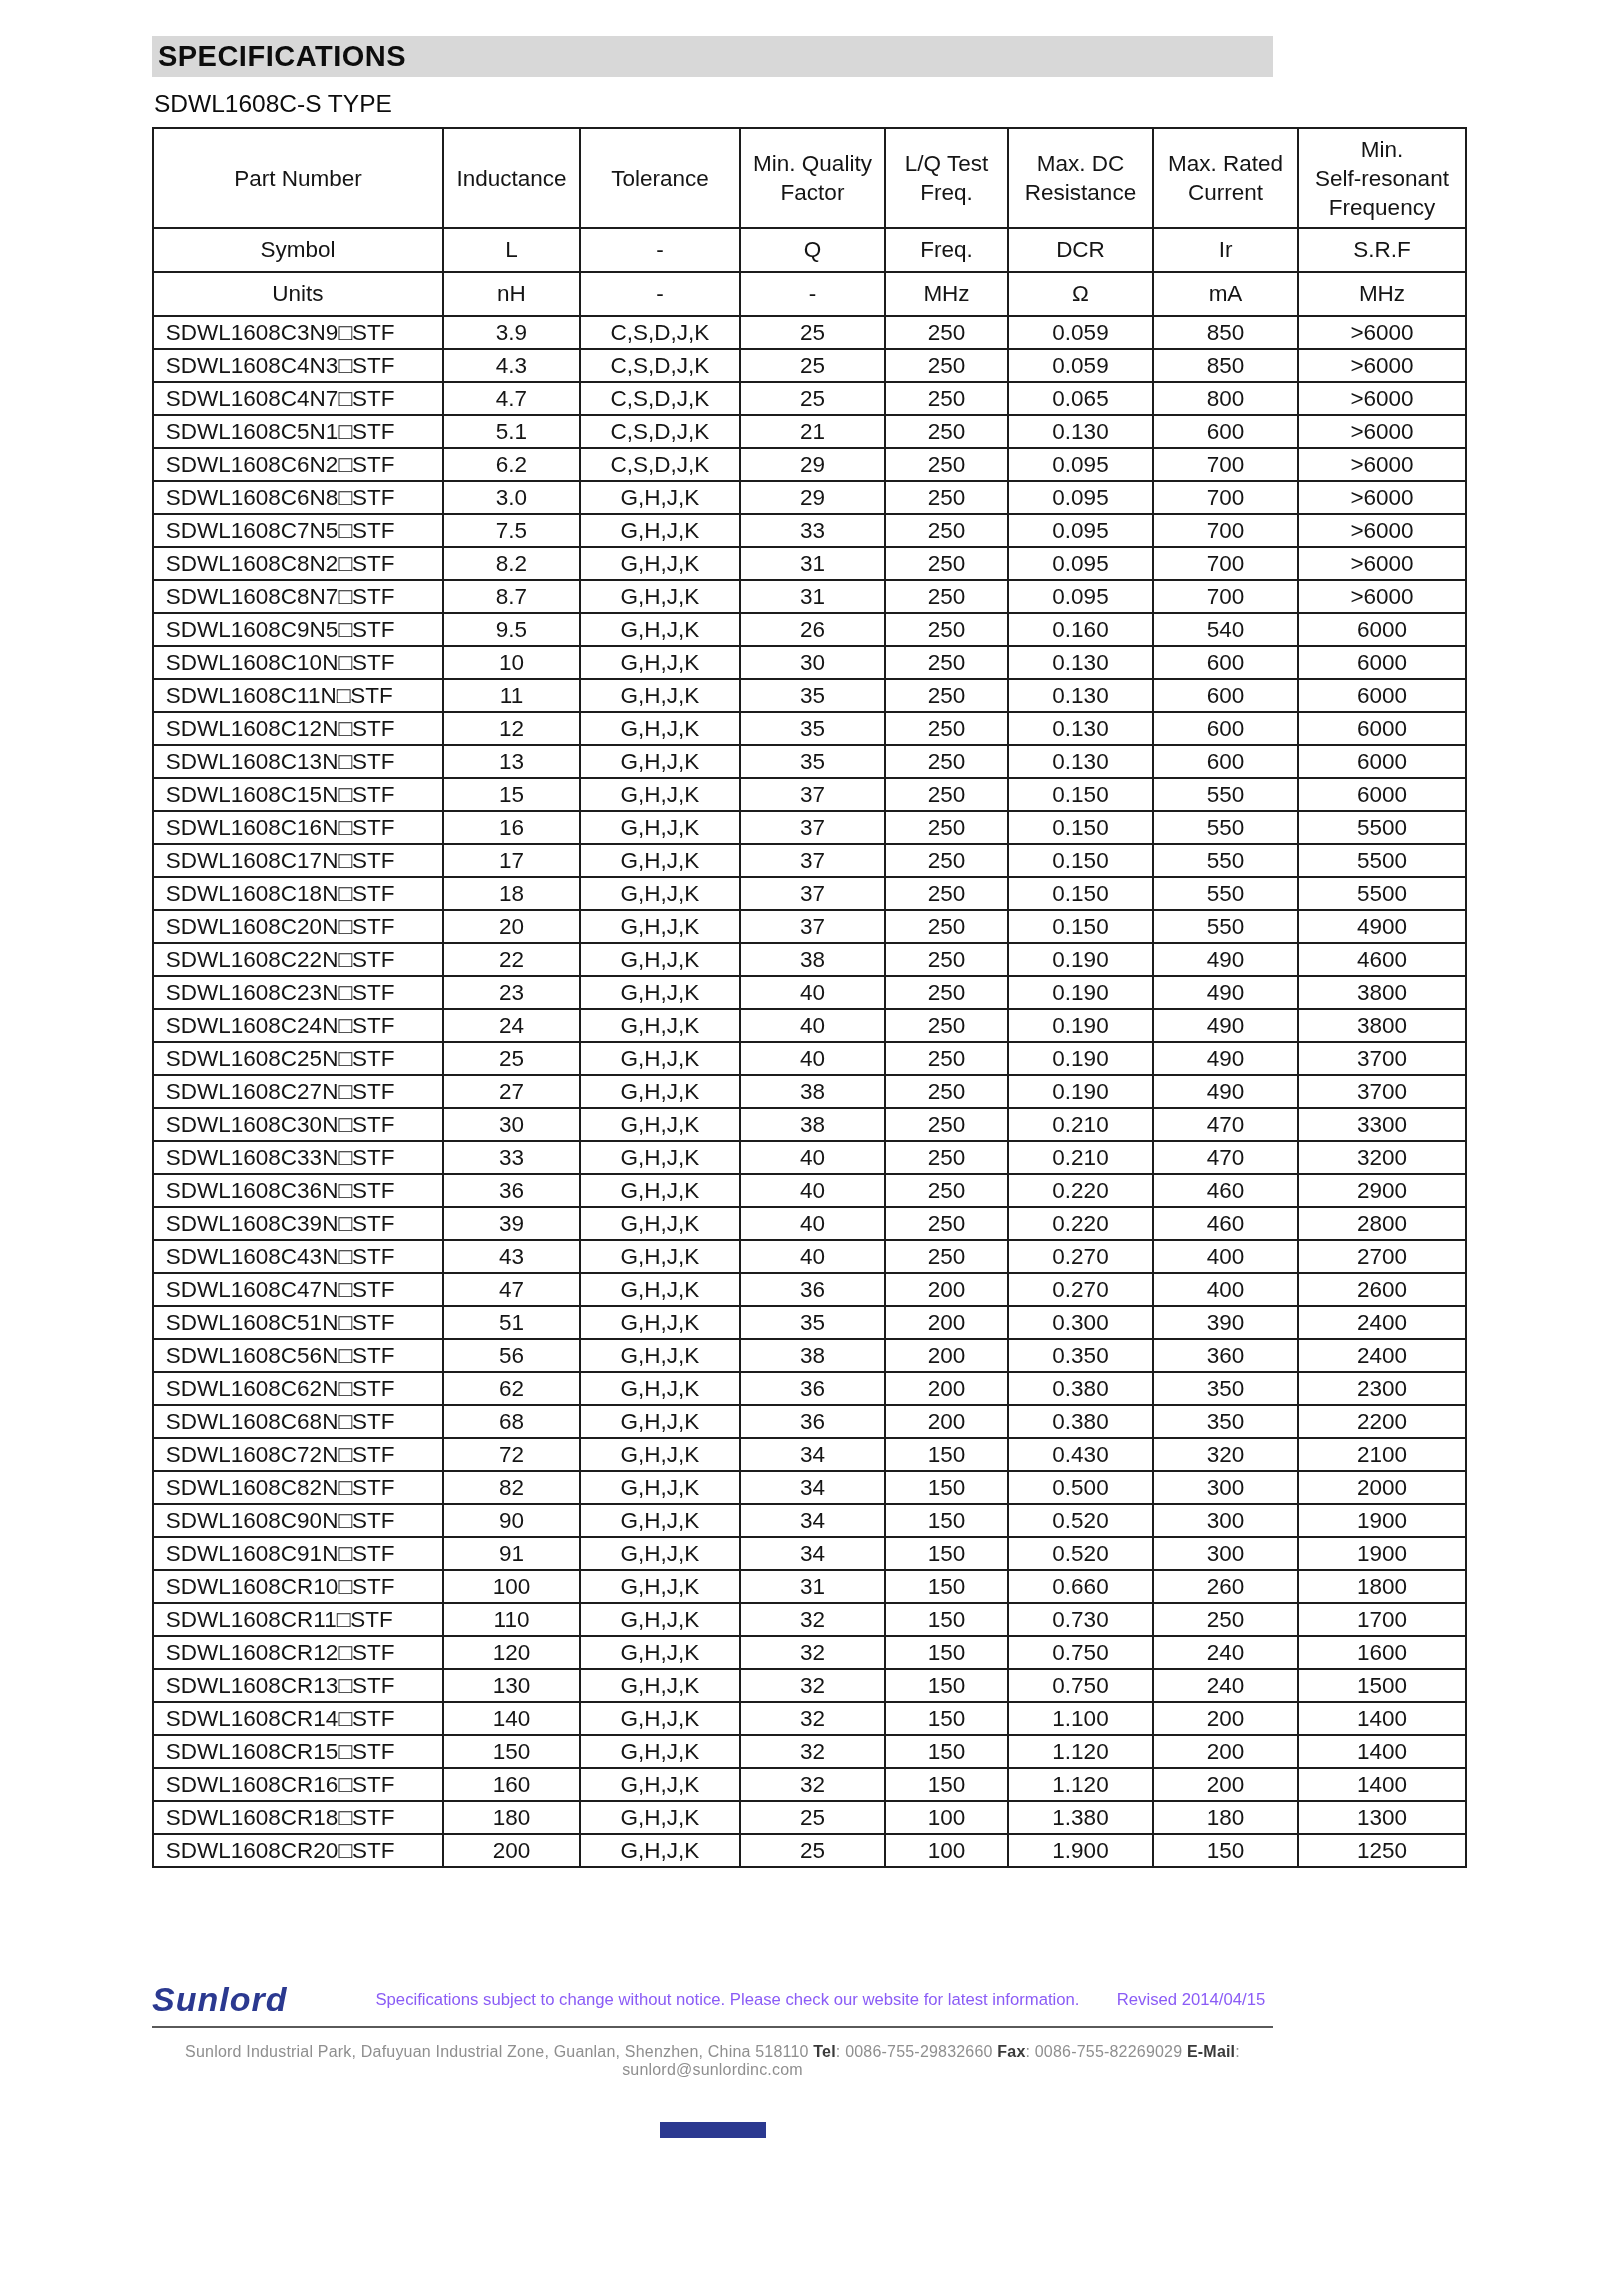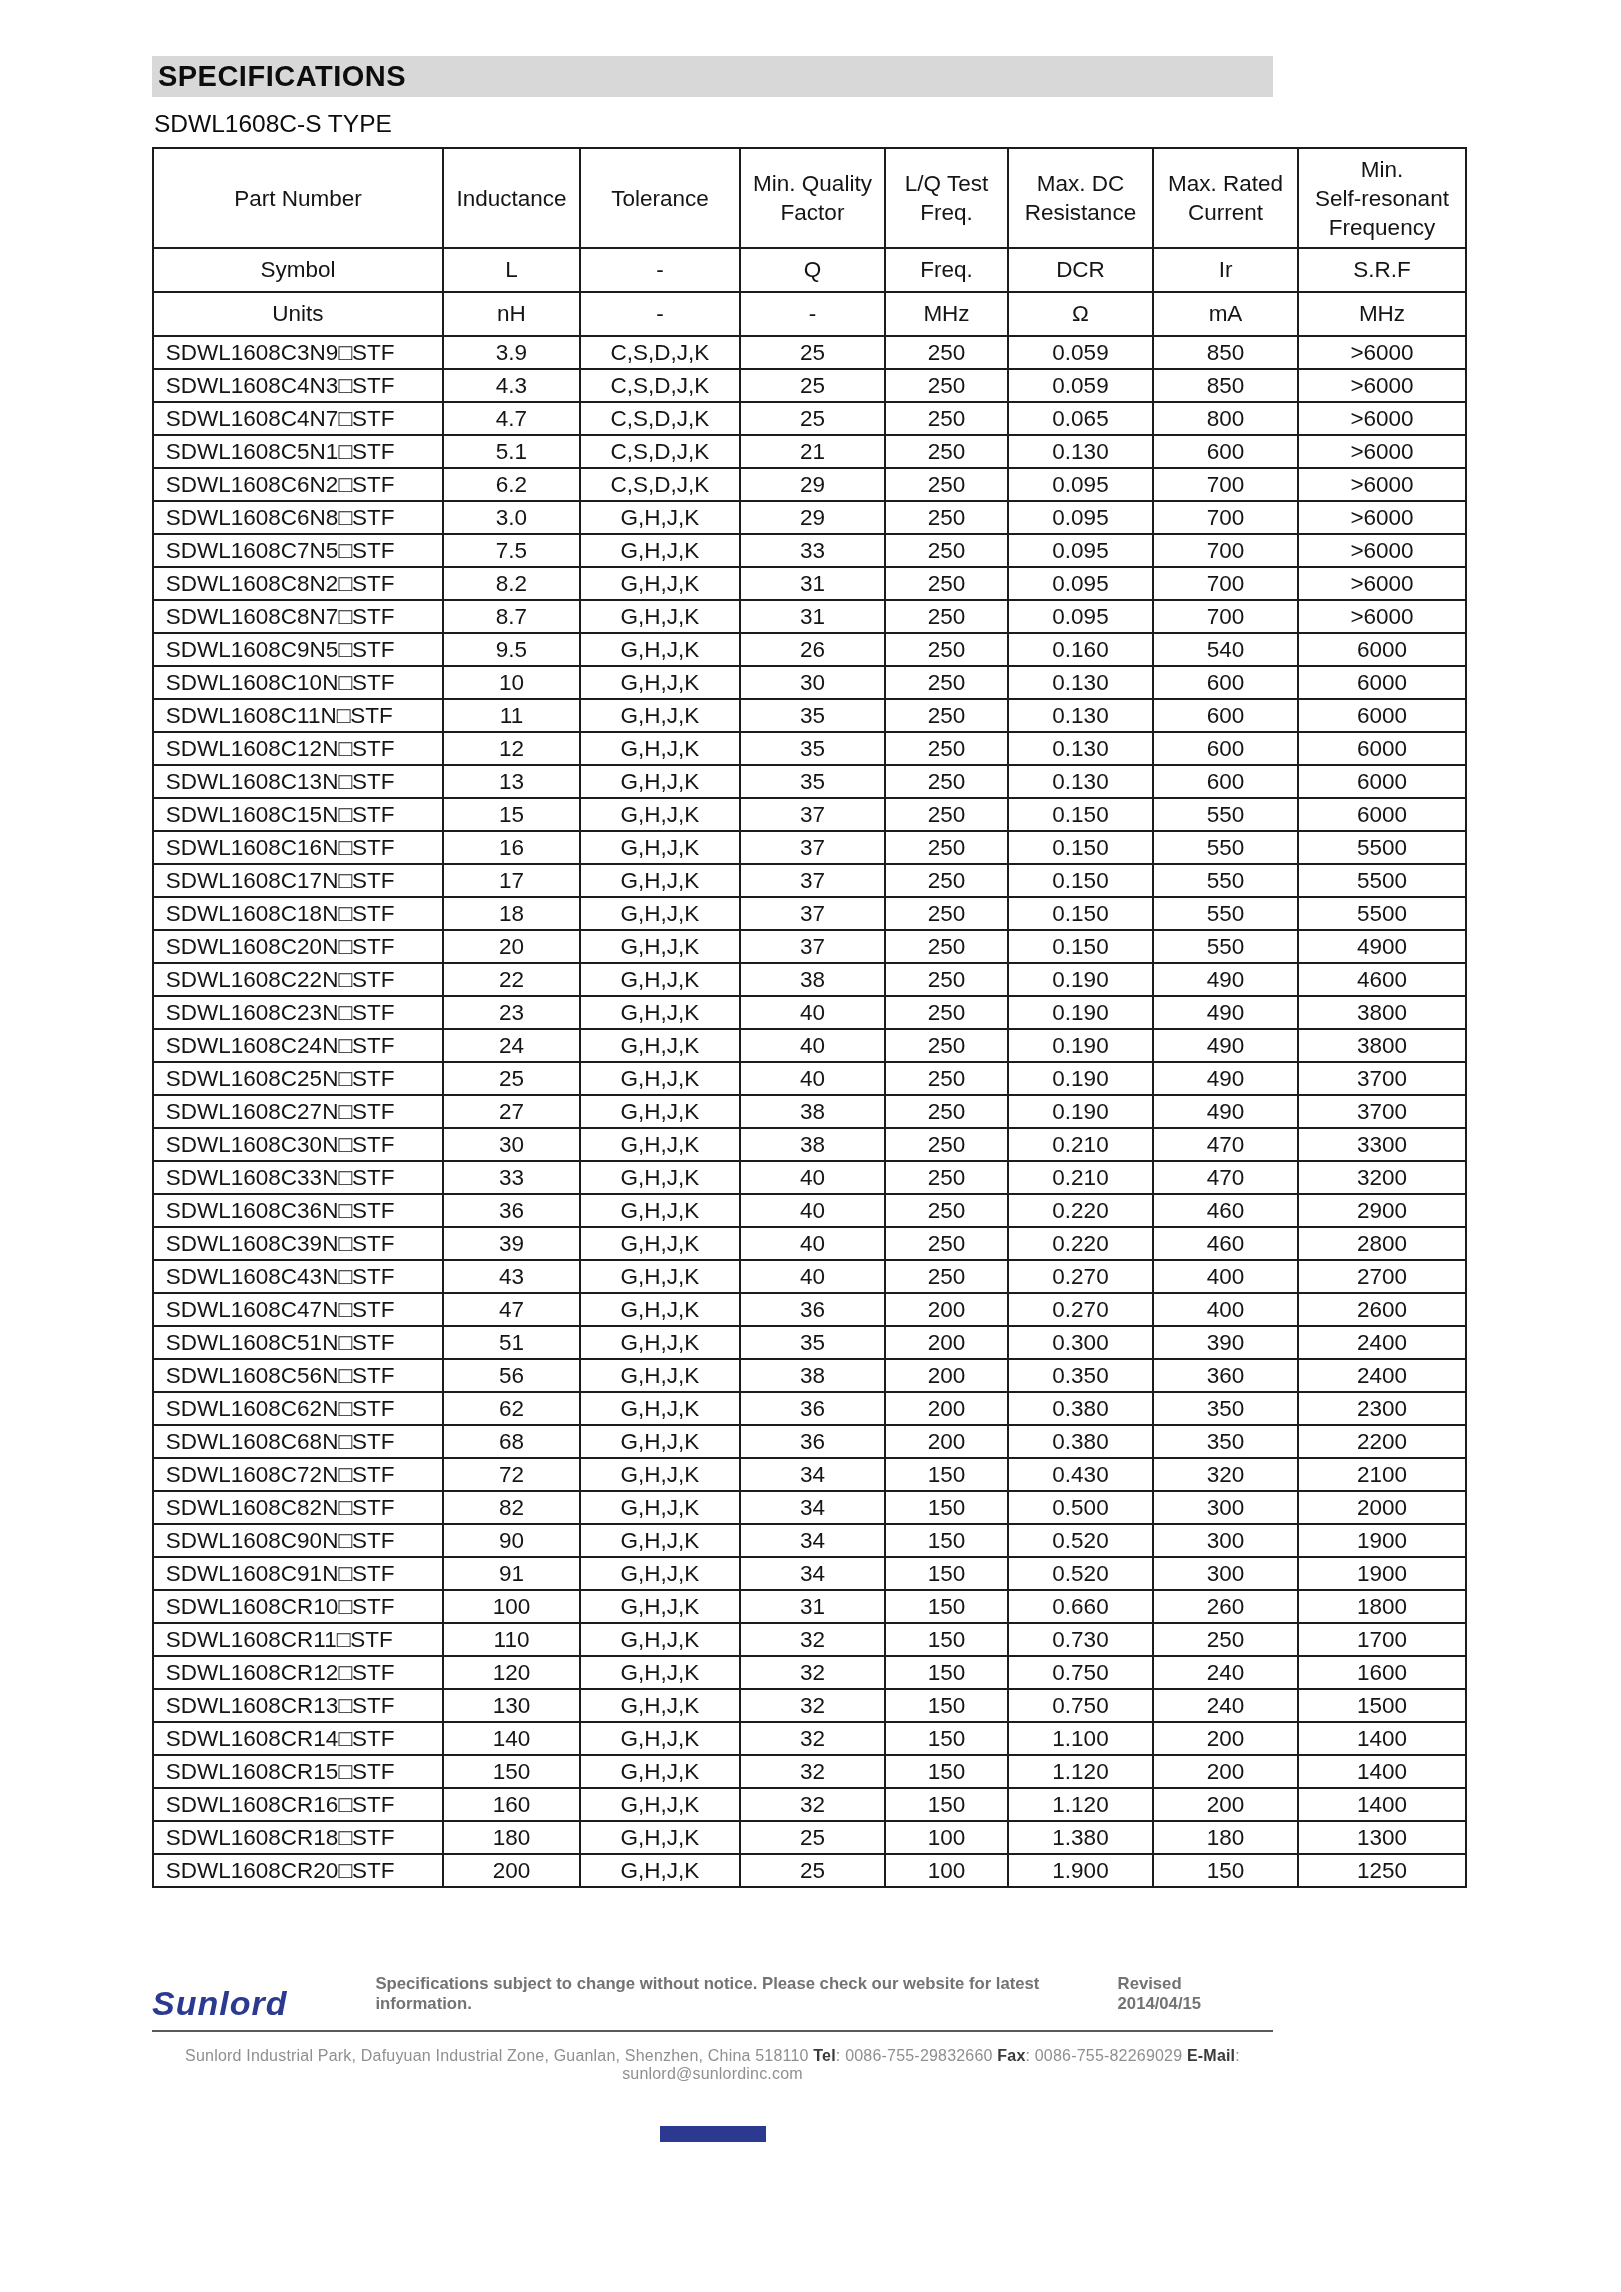--- a/index.html
+++ b/index.html
@@ -12,21 +12,21 @@
     height: 2293px;
     font-family: "Liberation Sans", "DejaVu Sans", sans-serif;
     color: #141414;
     position: relative;
     overflow: hidden;
   }
   .content {
     position: relative;
     margin-left: 152px;
     width: 1121px;
-    padding-top: 56px;
+    padding-top: 36px;
     box-sizing: border-box;
   }
   .section-bar {
     background: #d8d8d8;
     height: 41px;
     display: flex;
     align-items: center;
     padding-left: 5.9px;
     box-sizing: border-box;
   }
@@ -88,22 +88,23 @@
     line-height: 1;
     padding-bottom: 2px;
   }
   .notice-line {
     flex: 1;
     display: flex;
     justify-content: space-between;
     align-items: flex-end;
     padding: 0 7.8px 7.8px 88px;
     font-size: 16.7px;
-    font-weight: bold;
-    color: #737373;
+    font-weight: normal;
+    color: #8b5cf6;
+    margin-top: 36px;
   }
   .divider {
     border: none;
     border-top: 2px solid #5a5a5a;
     margin: 7.8px 0 0 0;
   }
   .address {
     margin: 14.7px 0 0 0;
     text-align: center;
     font-size: 16px;

